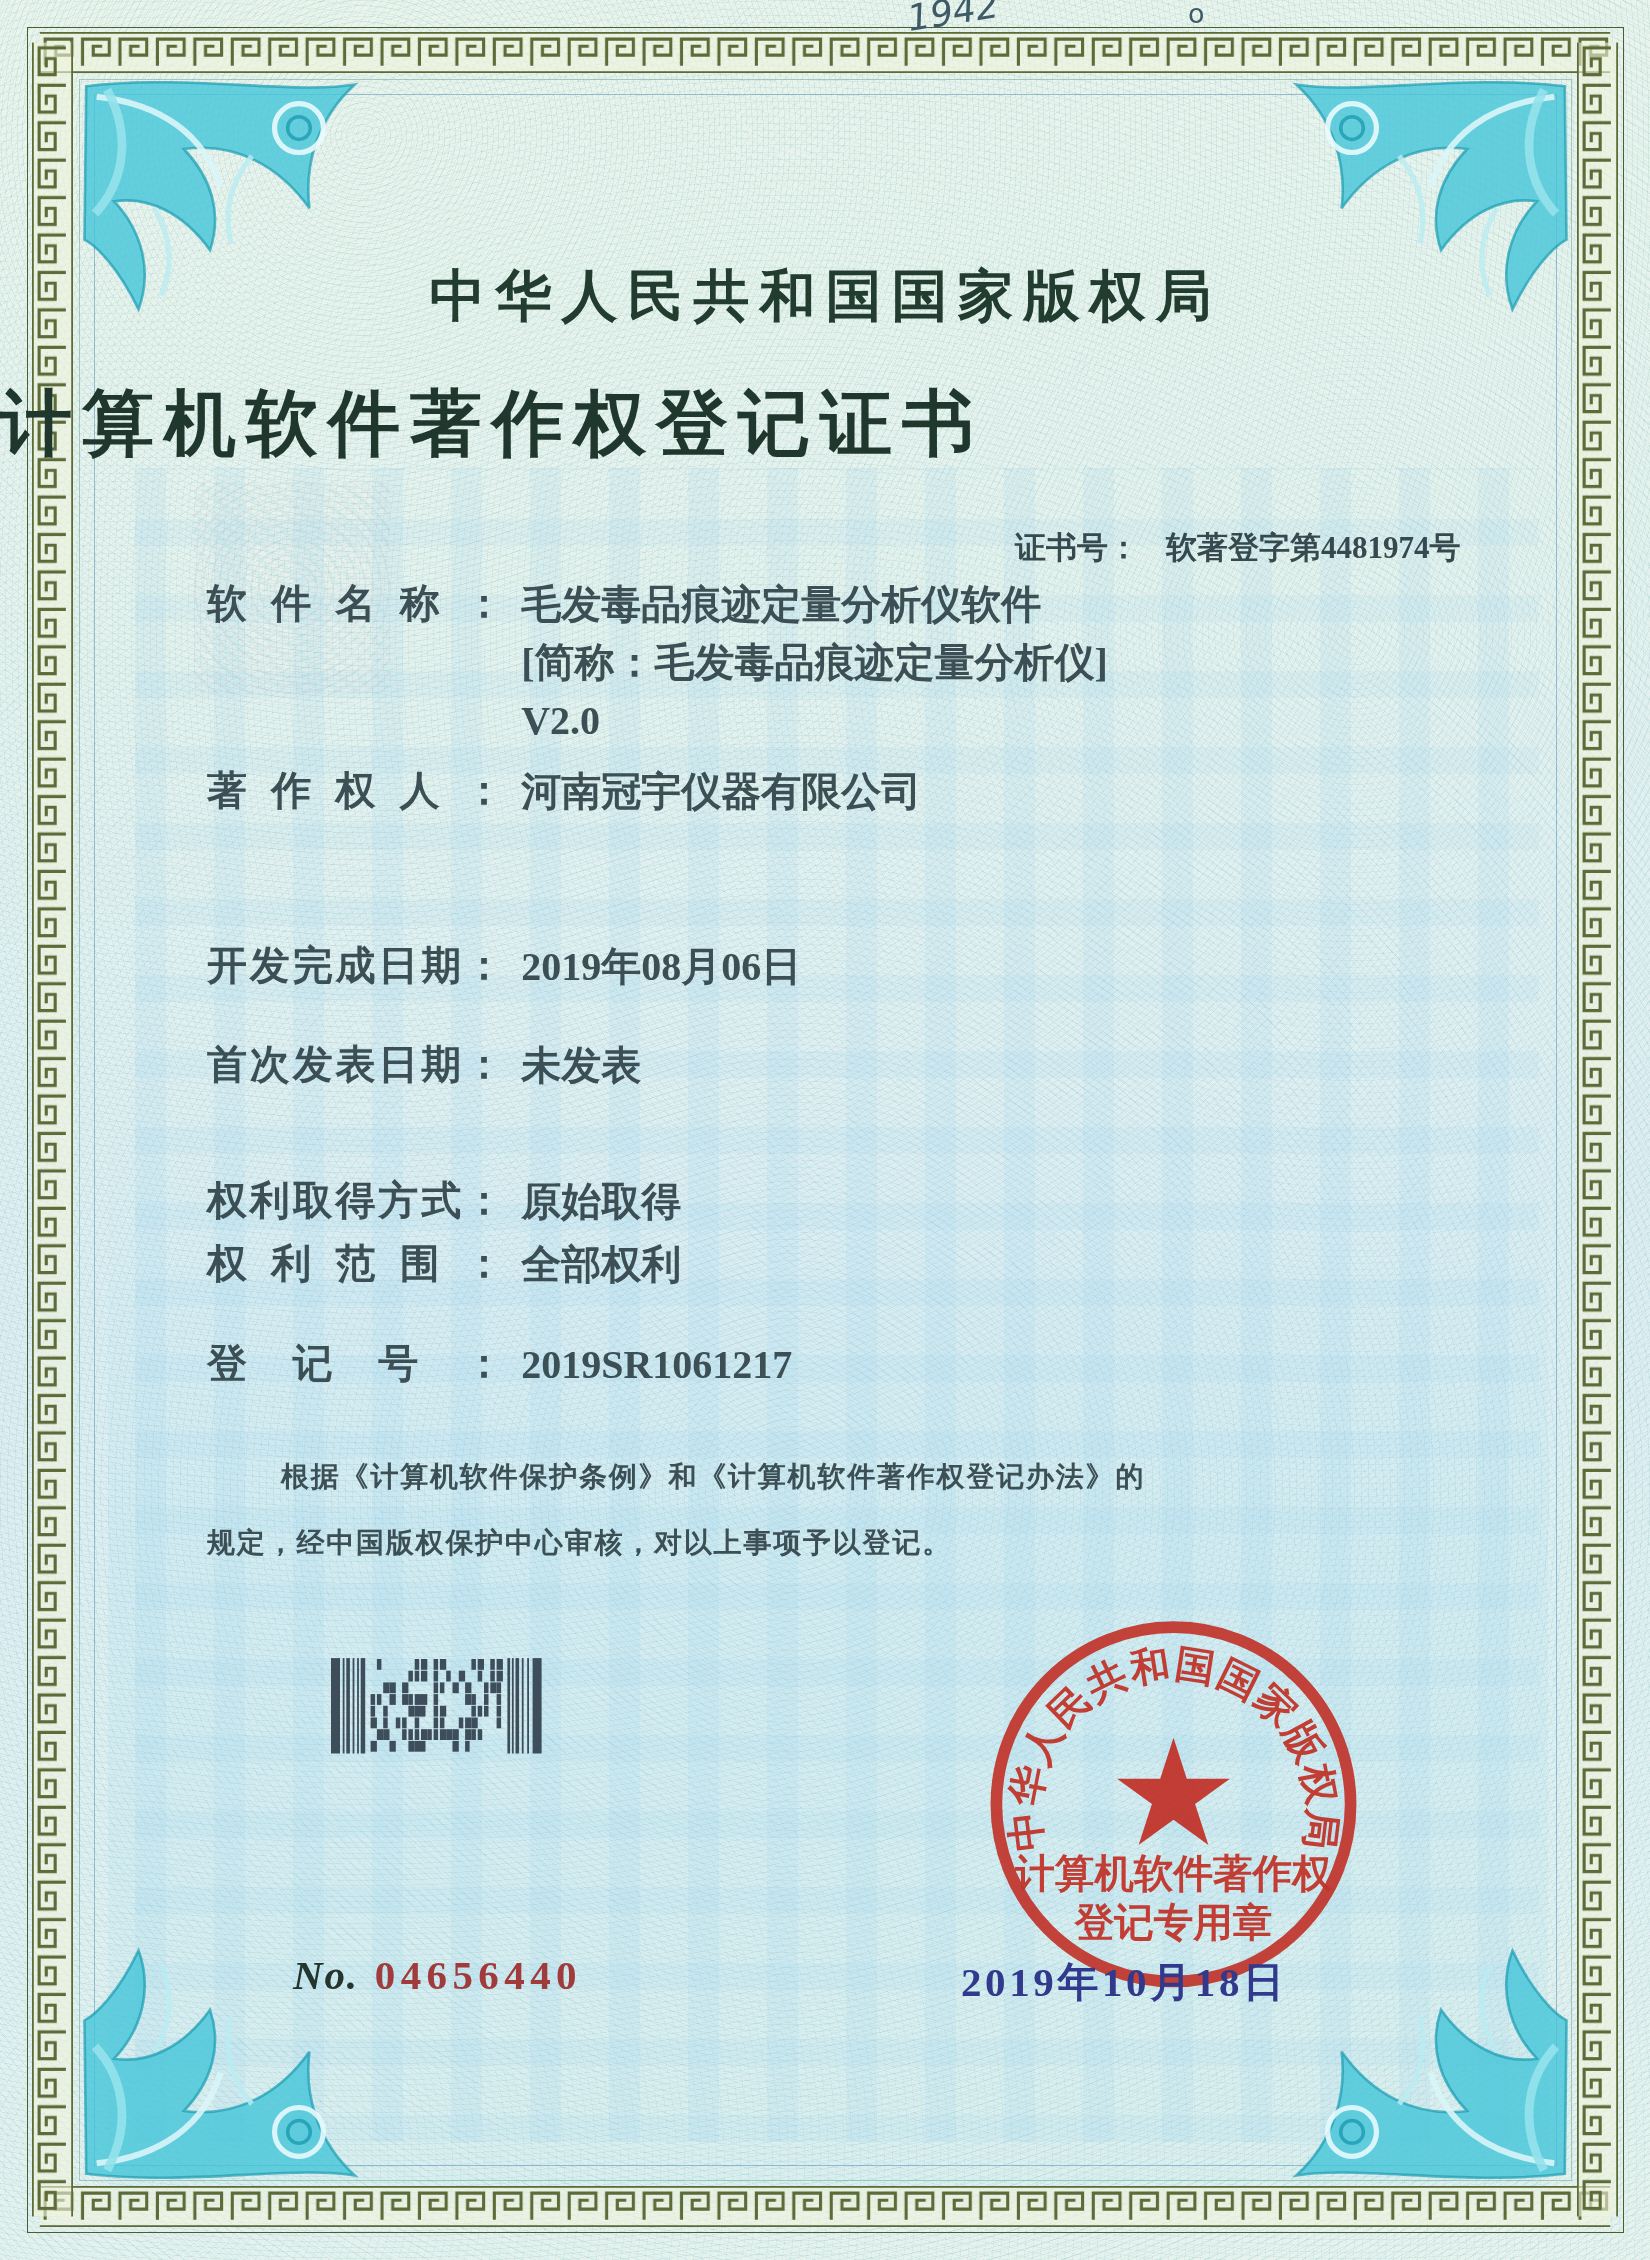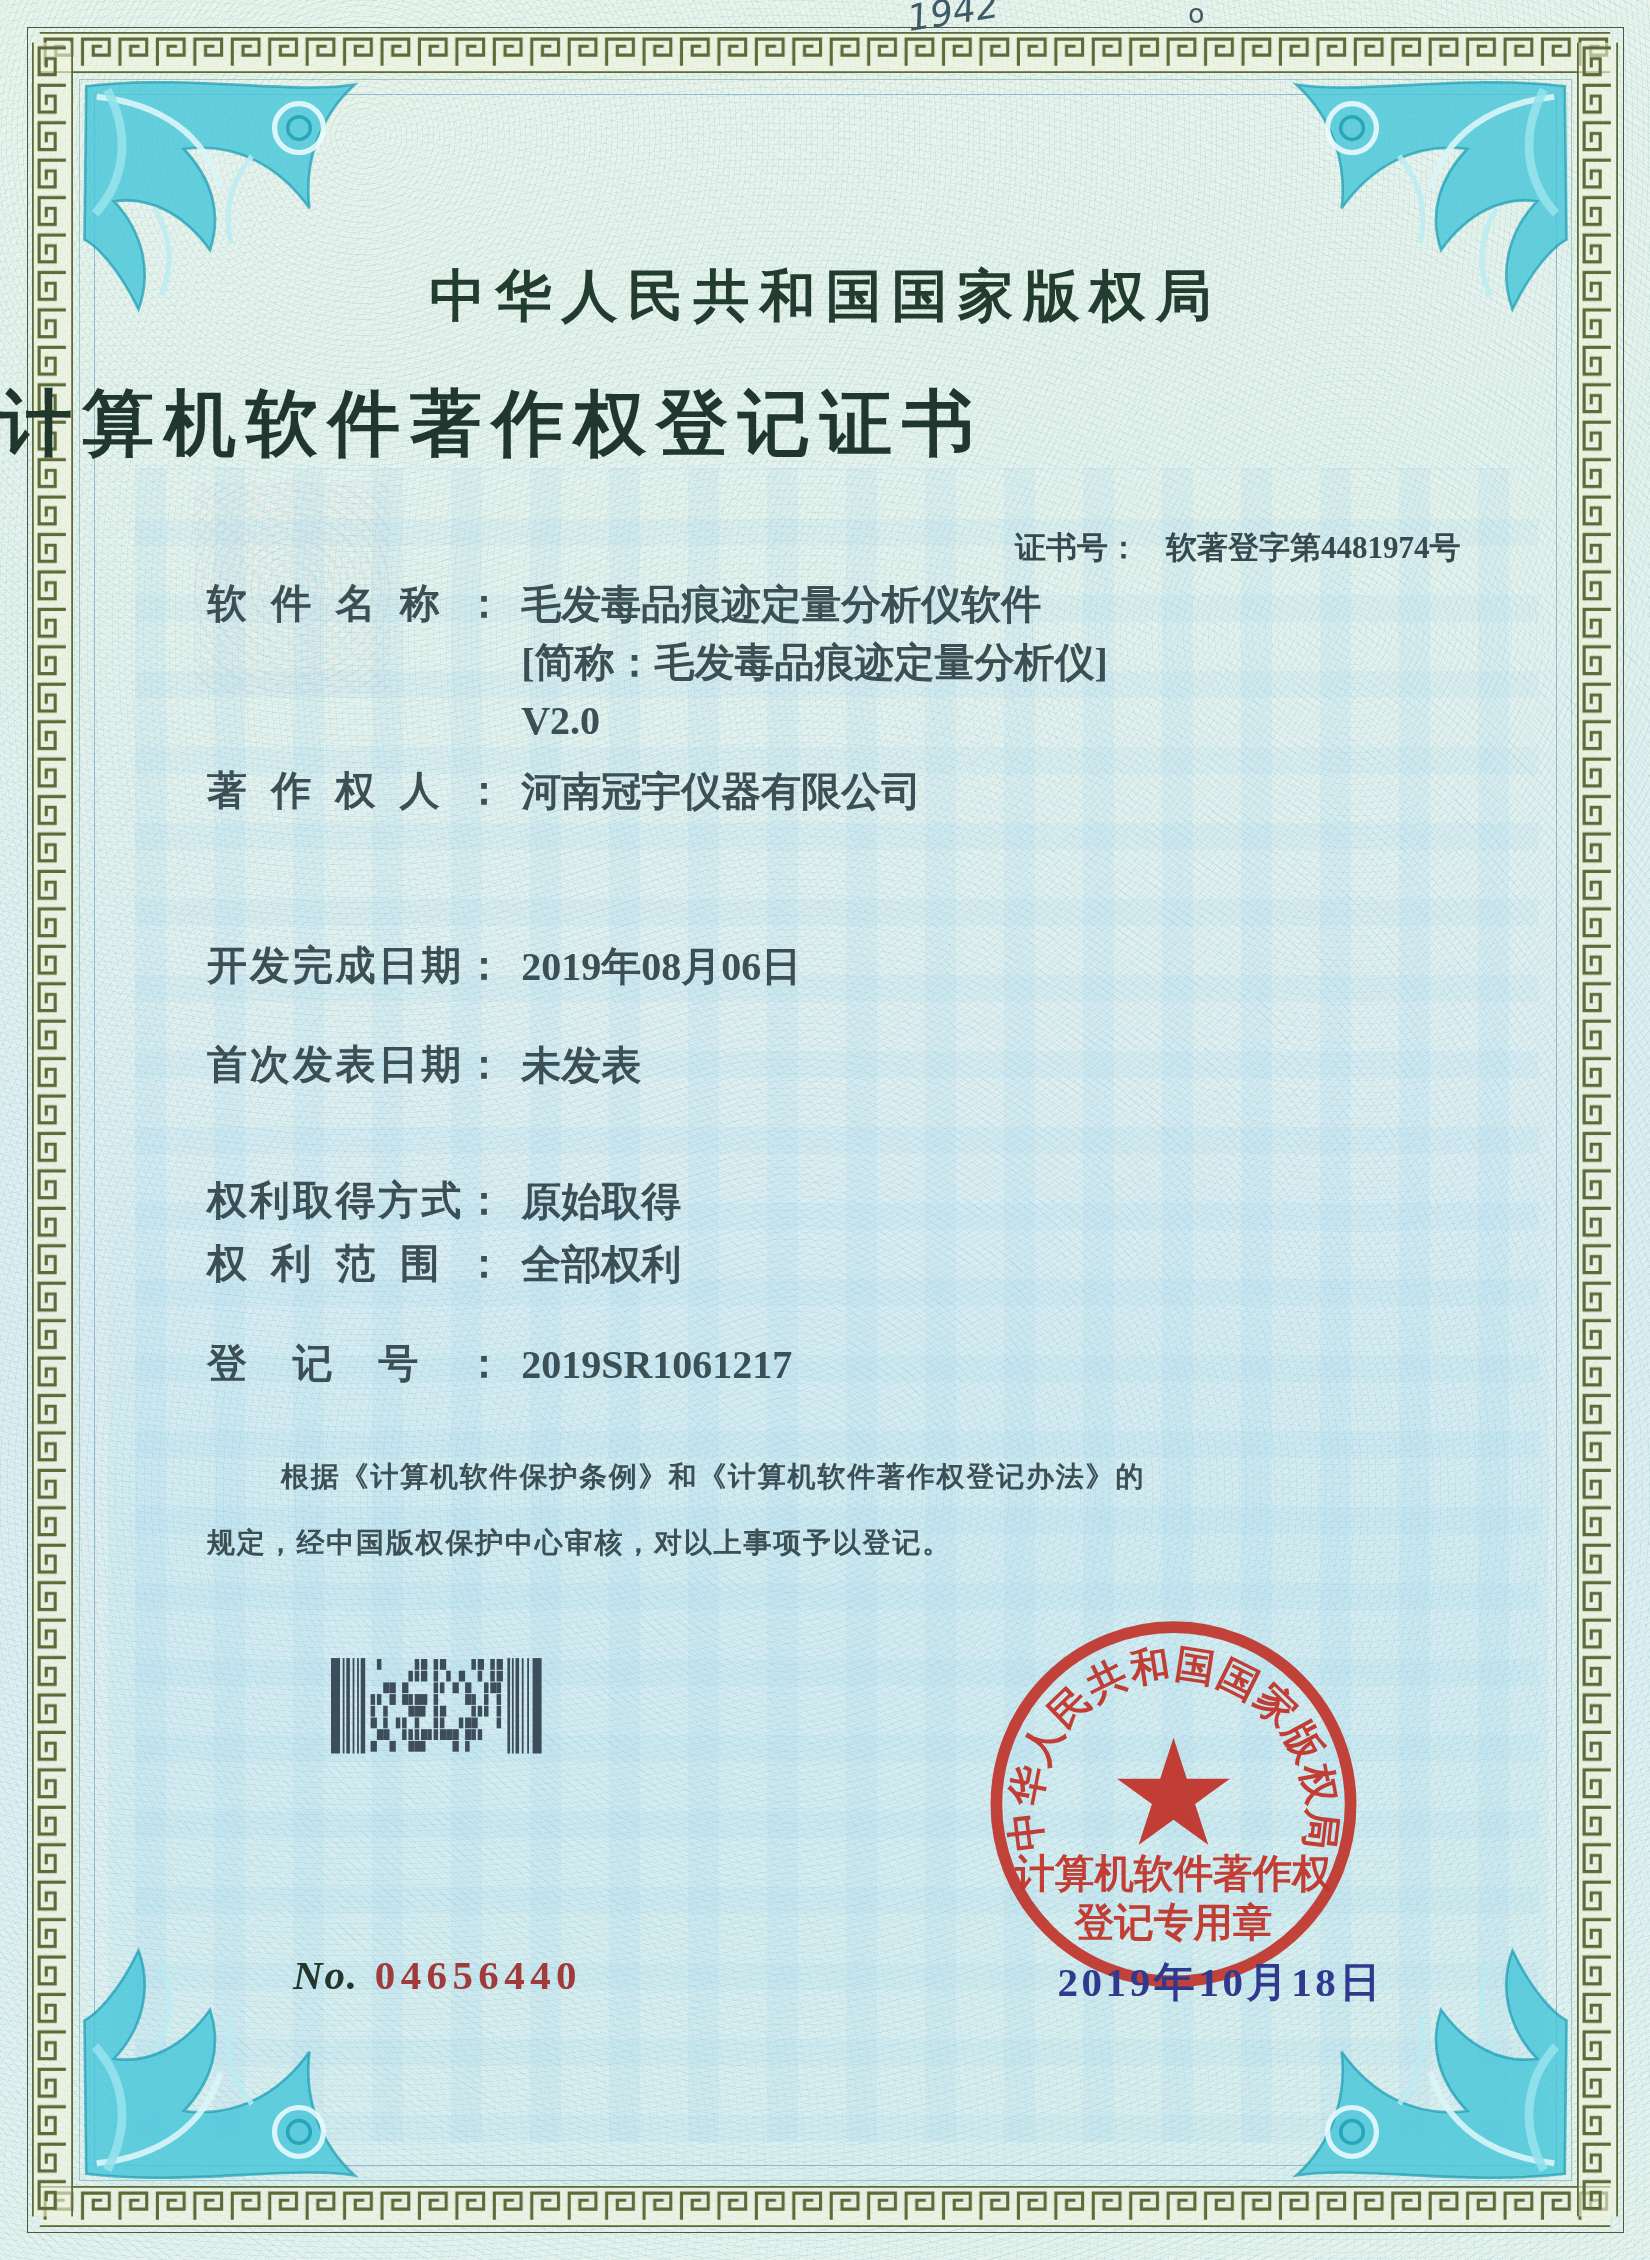--- a/index.html
+++ b/index.html
@@ -35,21 +35,21 @@
           letter-spacing:10px;color:#223c30;}
   .title2{left:0;top:376px;width:100%;font-size:72px;font-weight:bold;
           letter-spacing:10px;color:#1f372c;}
   .certno{left:1015px;top:527px;font-size:31px;font-weight:bold;color:#35494f;white-space:nowrap;}
   .certno .v{margin-left:27px;}
   .frow{left:207px;font-size:40px;font-weight:bold;white-space:nowrap;}
   .flabel{display:inline-block;width:297px;text-align:justify;text-align-last:justify;vertical-align:top;}
   .fvals{display:inline-block;margin-left:7.2px;vertical-align:top;}
   .fvals div{line-height:58px;}
   .stmt{font-size:28px;font-weight:bold;letter-spacing:1.8px;color:#3b4f55;white-space:nowrap;}
-  .seal-date{left:961px;top:1955px;width:423px;text-align:right;font-size:41px;font-weight:bold;
+  .seal-date{left:961px;top:1955px;width:423px;text-align:left;font-size:41px;font-weight:bold;
              color:#31398c;letter-spacing:3.6px;}
   .serial{left:293px;top:1951px;font-size:41px;font-weight:bold;letter-spacing:1.8px;}
   .serial .lab{color:#24352c;font-style:italic;}
   .serial .num{color:#a13a3a;letter-spacing:5.4px;margin-left:16px;}
   .handwriting{left:907px;top:-9px;font-family:"DejaVu Sans",sans-serif;font-style:italic;
                font-size:36px;color:#3d5a66;transform:rotate(-9deg);}
   .handwriting2{left:1188px;top:-1.8px;font-family:"DejaVu Sans",sans-serif;font-size:27px;color:#3d5a66;}
   .sticker{position:absolute;left:194px;top:482px;width:196px;height:212px;border-radius:10.8px;
     background:
       repeating-radial-gradient(circle at 50% 50%, rgba(225,140,160,.22) 0 1.8px, rgba(0,0,0,0) 1.8px 8px),

